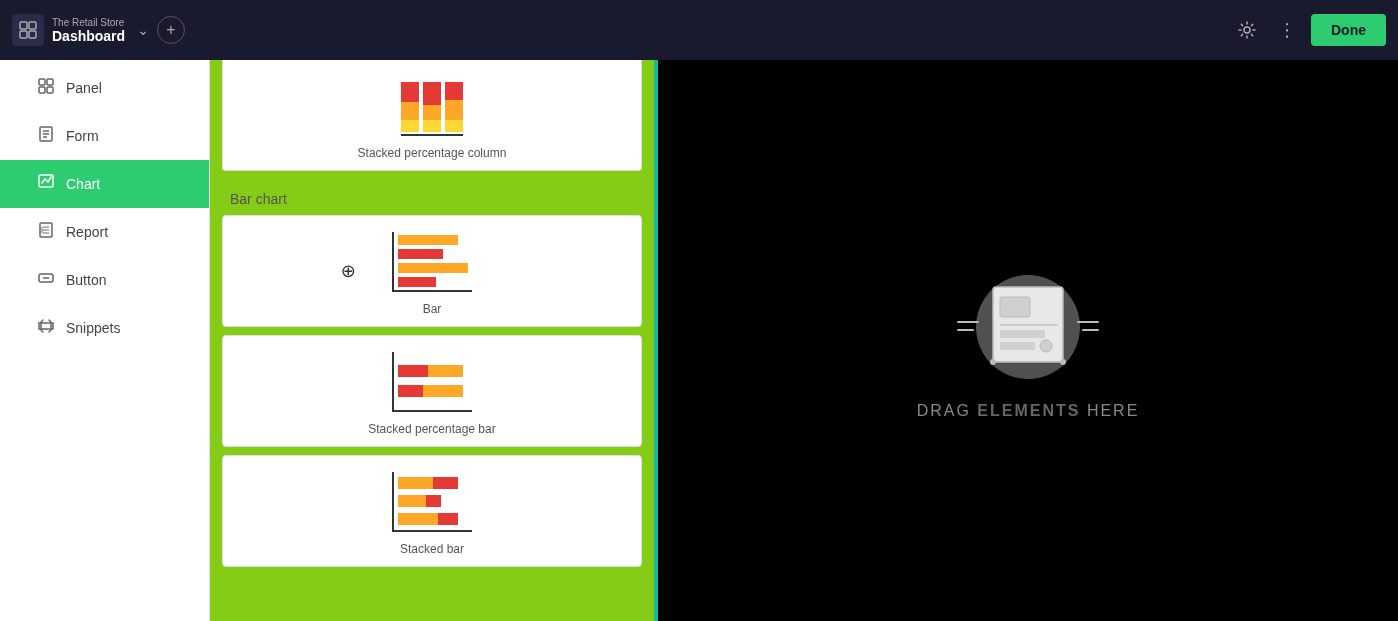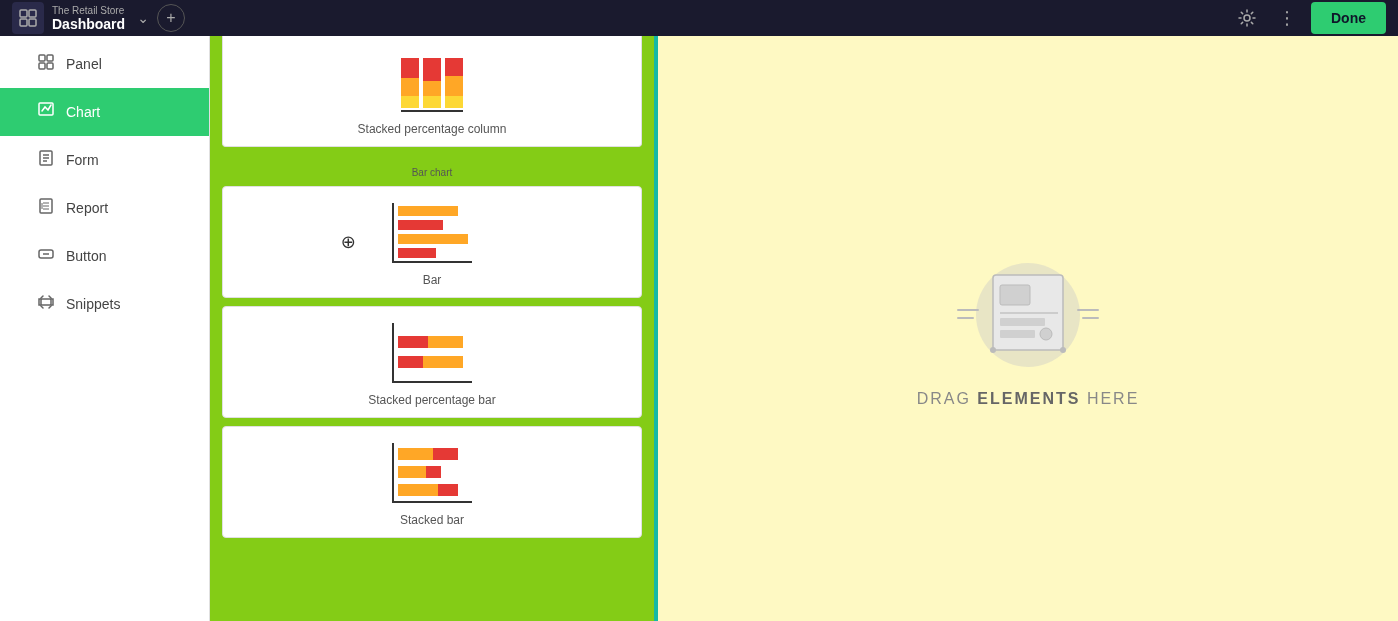--- a/index.html
+++ b/index.html
@@ -1,20 +1,20 @@
 <!DOCTYPE html>
 <html><head>
   <meta charset="utf-8">
   <style>
     * { margin: 0; padding: 0; box-sizing: border-box; }
     body { font-family: -apple-system, BlinkMacSystemFont, 'Segoe UI', sans-serif; display: flex; flex-direction: column; height: 621px; width: 1398px; overflow: hidden; background: #f0f0f0; }
 
     
     .topbar {
-      height: 36px;
+      height: 60px;
       background: #1a1a2e;
       display: flex;
       align-items: center;
       padding: 0 12px;
       flex-shrink: 0;
       gap: 8px;
     }
     .topbar-logo {
       width: 32px; height: 32px;
       background: #2a2a4a;
@@ -112,25 +112,24 @@
       width: 448px;
       background: #84cc16;
       overflow-y: auto;
       flex-shrink: 0;
       border-right: 4px solid #14b8a6;
     }
     .chart-panel::-webkit-scrollbar { width: 6px; }
     .chart-panel::-webkit-scrollbar-thumb { background: #ccc; border-radius: 3px; }
 
     .section-label {
-      font-size: 10px;
+      font-size: 14px;
       color: #555;
       padding: 12px 20px 8px;
       font-weight: 500;
-      text-align: center;
     }
 
     .chart-label {
       font-size: 12px;
       color: #555;
       margin-top: 10px;
       text-align: center;
     }
 
     
@@ -179,21 +178,21 @@
       padding: 4px 0 4px 4px;
     }
     .stacked-bar-row {
       height: 12px;
       display: flex;
     }
 
     
     .drop-zone {
       flex: 1;
-      background: #fef9c3;
+      background: #000000;
       display: flex;
       flex-direction: column;
       align-items: center;
       justify-content: center;
       gap: 20px;
     }
 
     .drag-text {
       font-size: 16px;
       color: #888;
@@ -263,39 +262,39 @@
       <span class="sidebar-icon">
         <svg width="16" height="16" viewBox="0 0 16 16" fill="none">
           <rect x="1" y="1" width="6" height="6" rx="1" stroke="#666" stroke-width="1.5"></rect>
           <rect x="9" y="1" width="6" height="6" rx="1" stroke="#666" stroke-width="1.5"></rect>
           <rect x="1" y="9" width="6" height="6" rx="1" stroke="#666" stroke-width="1.5"></rect>
           <rect x="9" y="9" width="6" height="6" rx="1" stroke="#666" stroke-width="1.5"></rect>
         </svg>
       </span>
       <span>Panel</span>
     </div>
-    <div class="sidebar-item active">
-      <span class="sidebar-icon">
-        <svg width="16" height="16" viewBox="0 0 16 16" fill="none">
-          <rect x="1" y="1" width="14" height="12" rx="1" stroke="#fff" stroke-width="1.5"></rect>
-          <path d="M4 9l3-4 3 3 3-5" stroke="#fff" stroke-width="1.5" stroke-linecap="round"></path>
-        </svg>
-      </span>
-      <span>Chart</span>
-    </div>
     <div class="sidebar-item">
       <span class="sidebar-icon">
         <svg width="16" height="16" viewBox="0 0 16 16" fill="none">
           <rect x="2" y="1" width="12" height="14" rx="1" stroke="#666" stroke-width="1.5"></rect>
           <line x1="5" y1="5" x2="11" y2="5" stroke="#666" stroke-width="1.5"></line>
           <line x1="5" y1="8" x2="11" y2="8" stroke="#666" stroke-width="1.5"></line>
           <line x1="5" y1="11" x2="9" y2="11" stroke="#666" stroke-width="1.5"></line>
         </svg>
       </span>
       <span>Form</span>
+    </div>
+    <div class="sidebar-item active">
+      <span class="sidebar-icon">
+        <svg width="16" height="16" viewBox="0 0 16 16" fill="none">
+          <rect x="1" y="1" width="14" height="12" rx="1" stroke="#fff" stroke-width="1.5"></rect>
+          <path d="M4 9l3-4 3 3 3-5" stroke="#fff" stroke-width="1.5" stroke-linecap="round"></path>
+        </svg>
+      </span>
+      <span>Chart</span>
     </div>
     <div class="sidebar-item">
       <span class="sidebar-icon">
         <svg width="16" height="16" viewBox="0 0 16 16" fill="none">
           <rect x="2" y="1" width="12" height="14" rx="1" stroke="#666" stroke-width="1.5"></rect>
           <line x1="5" y1="5" x2="11" y2="5" stroke="#666" stroke-width="1"></line>
           <line x1="5" y1="8" x2="11" y2="8" stroke="#666" stroke-width="1"></line>
           <line x1="5" y1="11" x2="11" y2="11" stroke="#666" stroke-width="1"></line>
           <line x1="4" y1="5" x2="4" y2="11" stroke="#666" stroke-width="1"></line>
         </svg>

